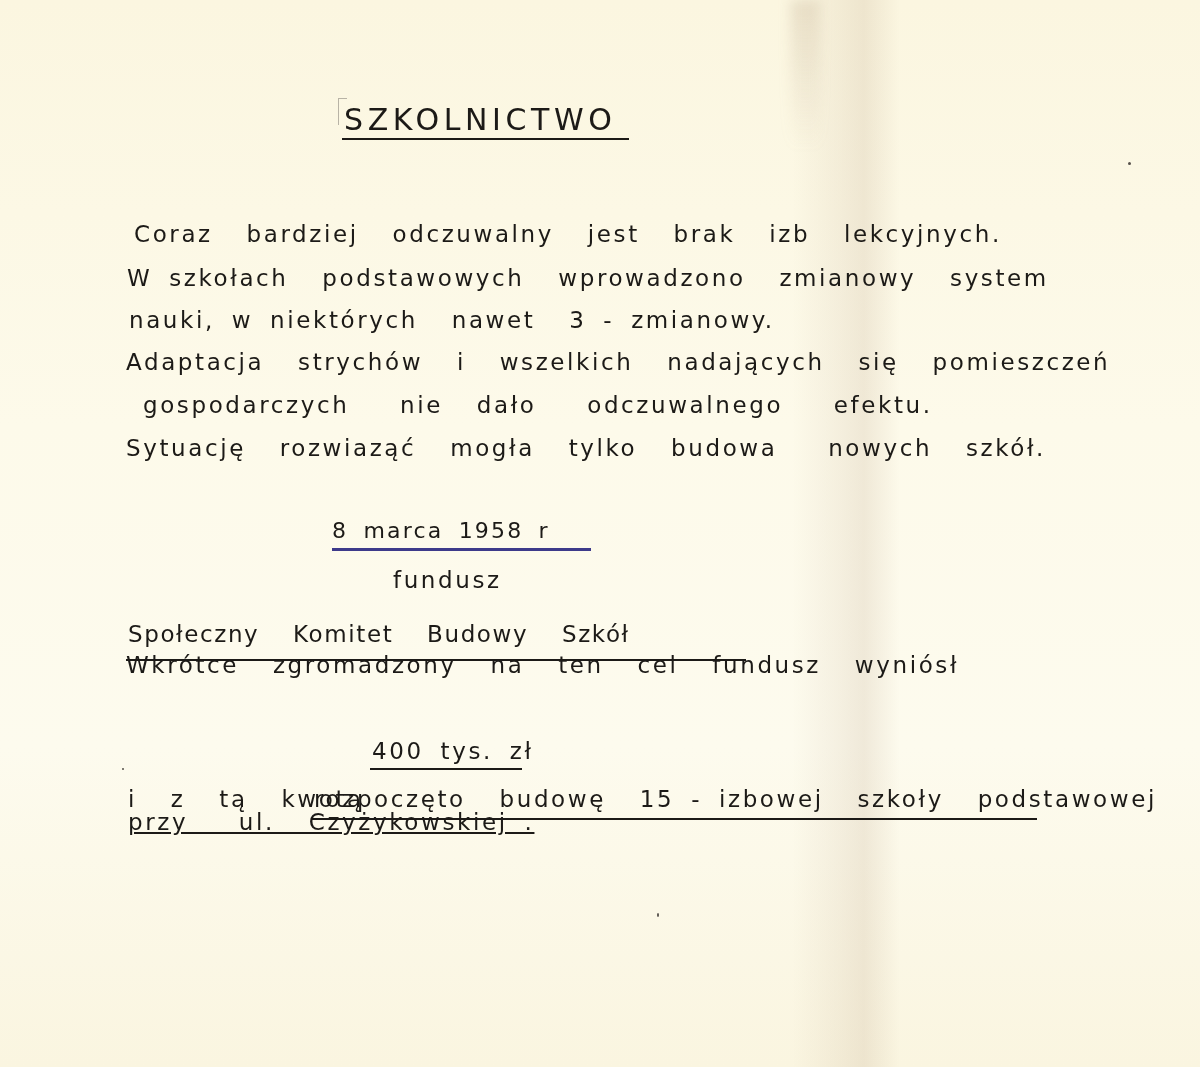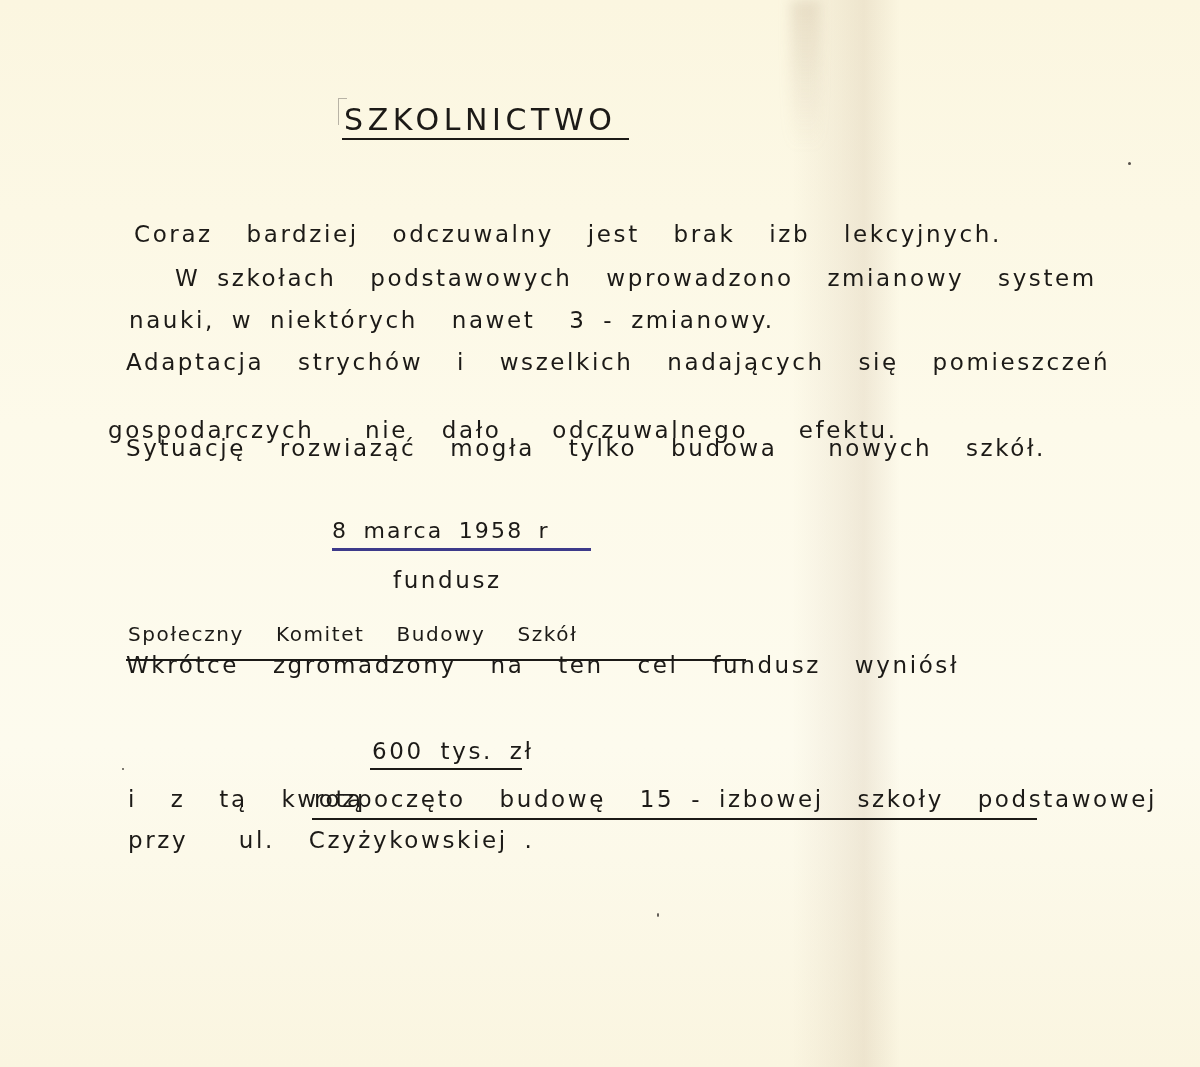--- a/index.html
+++ b/index.html
@@ -75,55 +75,55 @@
       background: #3d3a8a;
       height: 3px;
     }
     .date {
       font-size: 22px;
       letter-spacing: 2.2px;
       word-spacing: 6px;
       line-height: 36px;
     }
     .committee {
-      font-size: 20px;
+      font-size: 23px;
       letter-spacing: 1.6px;
       word-spacing: 8px;
       line-height: 38px;
     }
   </style>
 </head>
 <body>
 
 <div class="paper"></div>
 <div class="stain"></div>
 <div class="speck" style="left:1128px; top:162px;"></div>
 <div class="speck" style="left:122px; top:768px; width:2px; height:2px;"></div>
 <div class="speck" style="left:657px; top:913px; width:2px; height:4px;"></div>
 
 <div class="title-tick"></div>
 <div class="title">SZKOLNICTWO</div>
 <div class="rule" style="left:342px; top:138px; width:287px;"></div>
 
 <div class="line" style="left:126px; top:220px;margin-left:8px;">Coraz  bardziej  odczuwalny  jest  brak  izb  lekcyjnych.</div>
-<div class="line" style="left:127px; top:264px;margin-left:48px;">W szkołach  podstawowych  wprowadzono  zmianowy  system</div>
+<div class="line" style="left:127px; top:264px;">W szkołach  podstawowych  wprowadzono  zmianowy  system</div>
 <div class="line" style="left:129px; top:296px;margin-top:10px;">nauki, w niektórych  nawet  3 - zmianowy.</div>
 <div class="line" style="left:126px; top:348px;text-align:right;">Adaptacja  strychów  i  wszelkich  nadających  się  pomieszczeń</div>
-<div class="line" style="left:108px; top:391px;margin-top:25px;">gospodarczych   nie  dało   odczuwalnego   efektu.</div>
+<div class="line" style="left:143px; top:391px;">gospodarczych   nie  dało   odczuwalnego   efektu.</div>
 <div class="line" style="left:126px; top:434px;">Sytuację  rozwiaząć  mogła  tylko  budowa   nowych  szkół.</div>
 
 <div class="line date" style="left:332px; top:513px;">8 marca 1958 r</div>
 <div class="rule blue" style="left:332px; top:548px; width:259px;"></div>
 
 <div class="line" style="left:393px; top:566px;">fundusz</div>
 
 <div class="line committee" style="left:128px; top:615px;">Społeczny  Komitet  Budowy  Szkół</div>
 <div class="rule" style="left:126px; top:659px; width:620px;"></div>
 
 <div class="line" style="left:126px; top:651px;">Wkrótce  zgromadzony  na  ten  cel  fundusz  wyniósł</div>
-<div class="line" style="left:372px; top:737px;">600 tys. zł</div>
+<div class="line" style="left:372px; top:737px;">400 tys. zł</div>
 <div class="rule" style="left:370px; top:768px; width:152px;"></div>
 
 <div class="line" style="left:128px; top:785px;text-align:right;">i  z  tą  kwotą</div>
 <div class="line" style="left:314px; top:785px;">rozpoczęto  budowę  15 - izbowej  szkoły  podstawowej</div>
 <div class="rule" style="left:312px; top:818px; width:725px;"></div>
 
-<div class="line" style="left:128px; top:826px;">przy   ul.  Czyżykowskiej .</div>
+<div class="line" style="left:128px; top:808px;text-decoration:underline;">przy   ul.  Czyżykowskiej .</div>
 
 </body></html>

